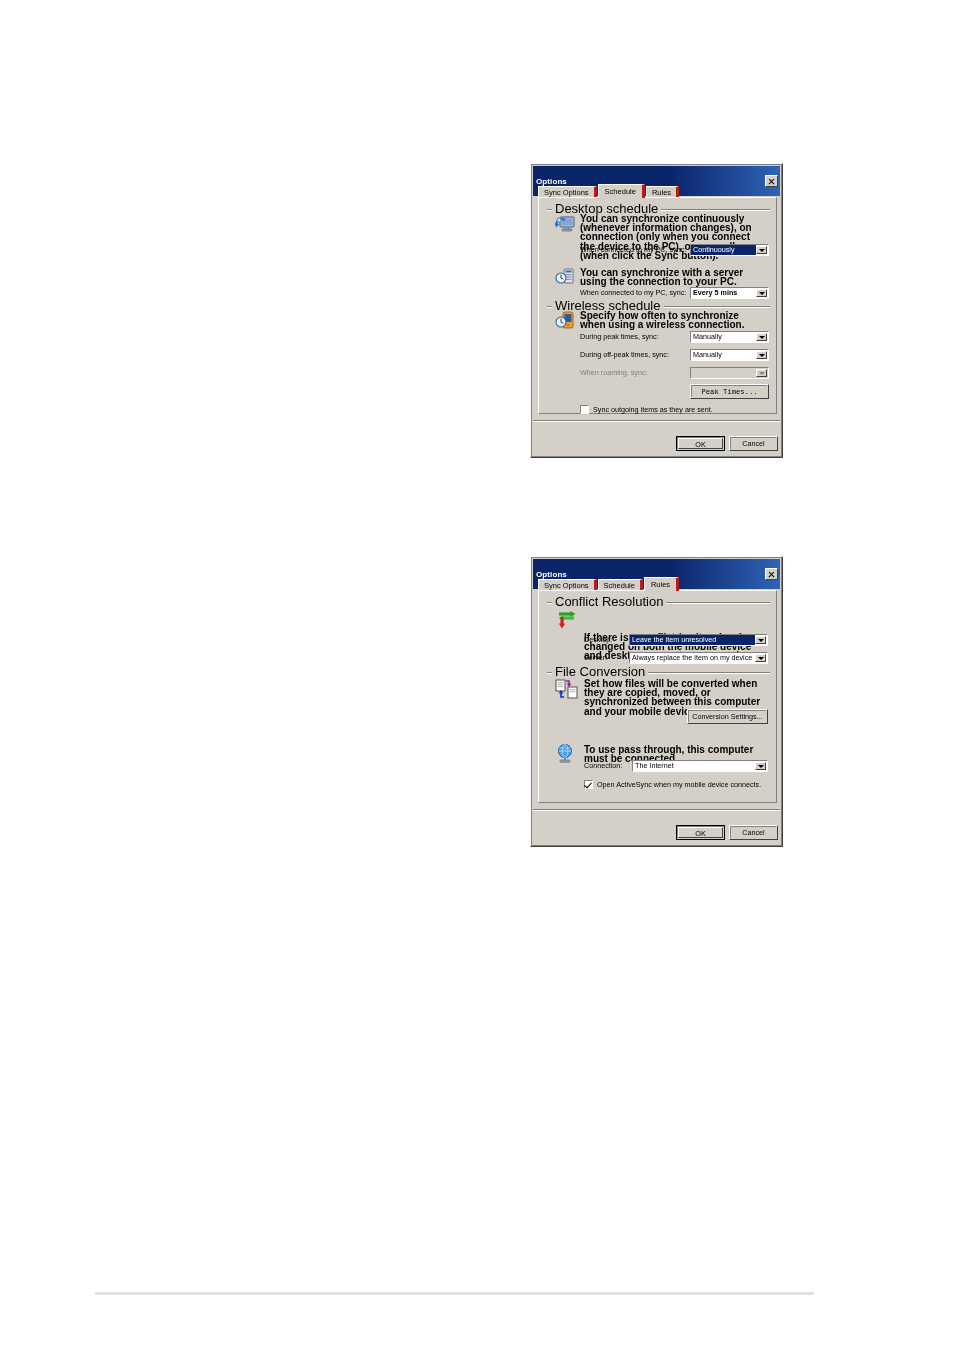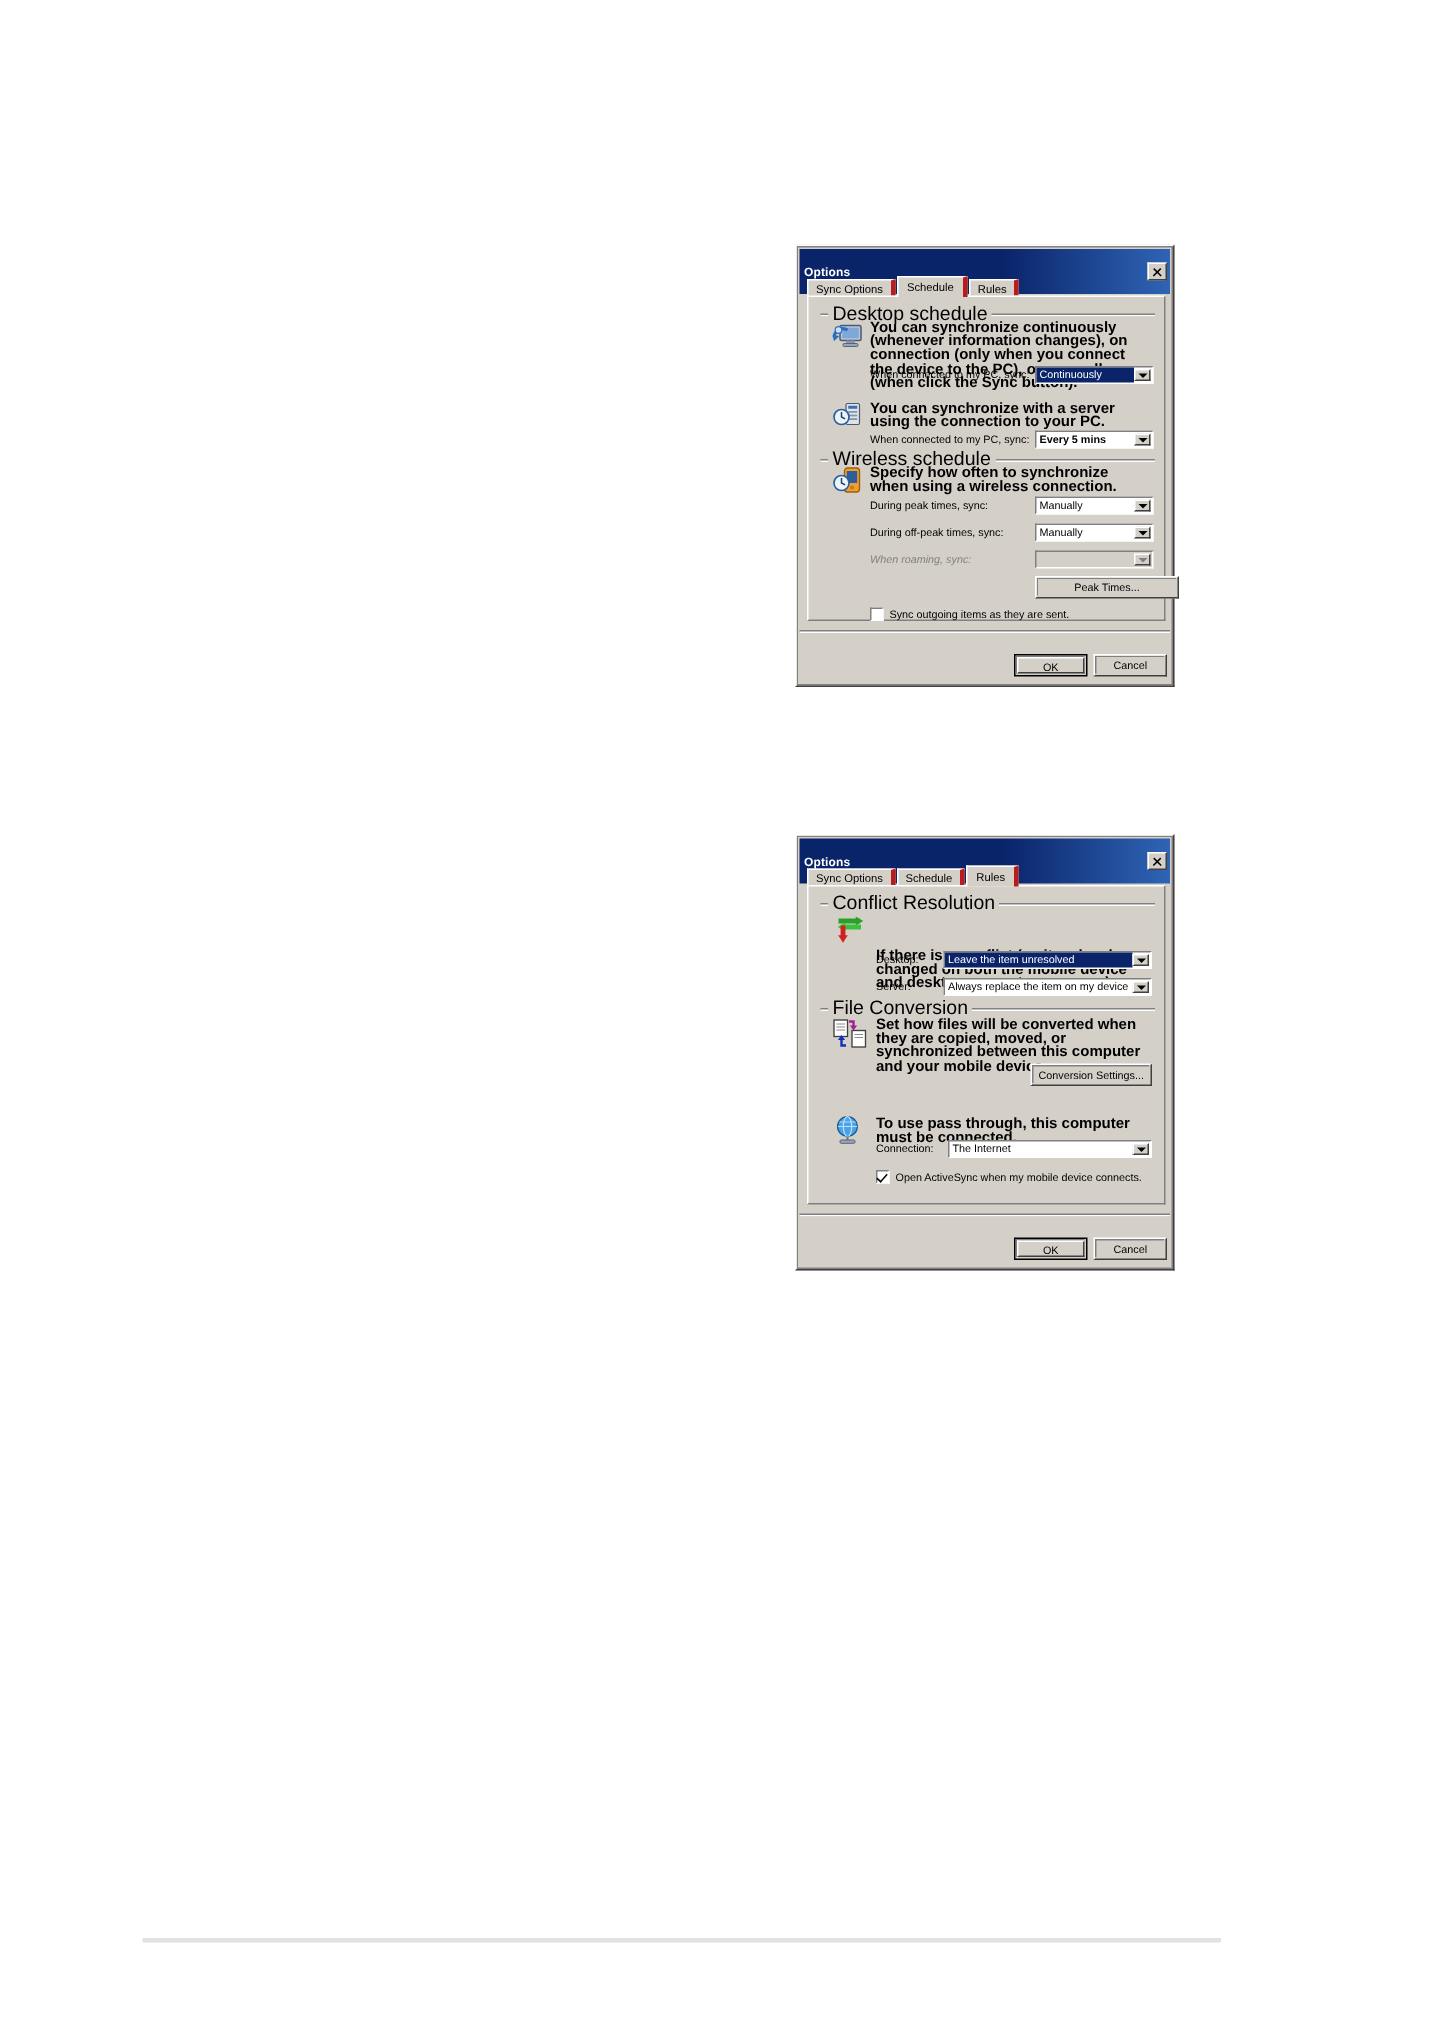--- a/index.html
+++ b/index.html
@@ -164,21 +164,21 @@
     color: #000;
     font-weight: bold;
   }
   .lbl {
     position: absolute;
     font-size: 7.2px;
     line-height: 10px;
     white-space: nowrap;
     color: #000;
   }
-  .lbl.disabled { color: #808080; font-style: italic; }
+  .lbl.disabled { color: #808080; }
 
   
   .combo {
     position: absolute;
     height: 12px;
     background: #ffffff;
     border-top: 1px solid #808080;
     border-left: 1px solid #808080;
     border-right: 1px solid #ffffff;
     border-bottom: 1px solid #ffffff;
@@ -401,21 +401,21 @@
       <span class="combo-value">Manually</span>
       <span class="combo-arrow"></span>
     </div>
 
     <div class="lbl disabled" style="left:41px; top:170px;">When roaming, sync:</div>
     <div class="combo disabled" style="left:151px; top:169px; width:79px;">
       <span class="combo-value"></span>
       <span class="combo-arrow"></span>
     </div>
 
-    <div class="btn" style="left:151px; top:186px; width:96px;">Peak Times...</div>
+    <div class="btn" style="left:151px; top:186px; width:79px;font-family:Liberation Mono, monospace;">Peak Times...</div>
 
     <div class="checkbox-row" style="left:41px; top:207px;">
       <span class="checkbox-box"></span>
       <span>Sync outgoing items as they are sent.</span>
     </div>
   </div>
 
   <div class="btn-sep" style="left:2px; top:256px; width:247px;"></div>
 
   <div class="btn default" style="left:145px; top:272px; width:49px; height:15px;">

